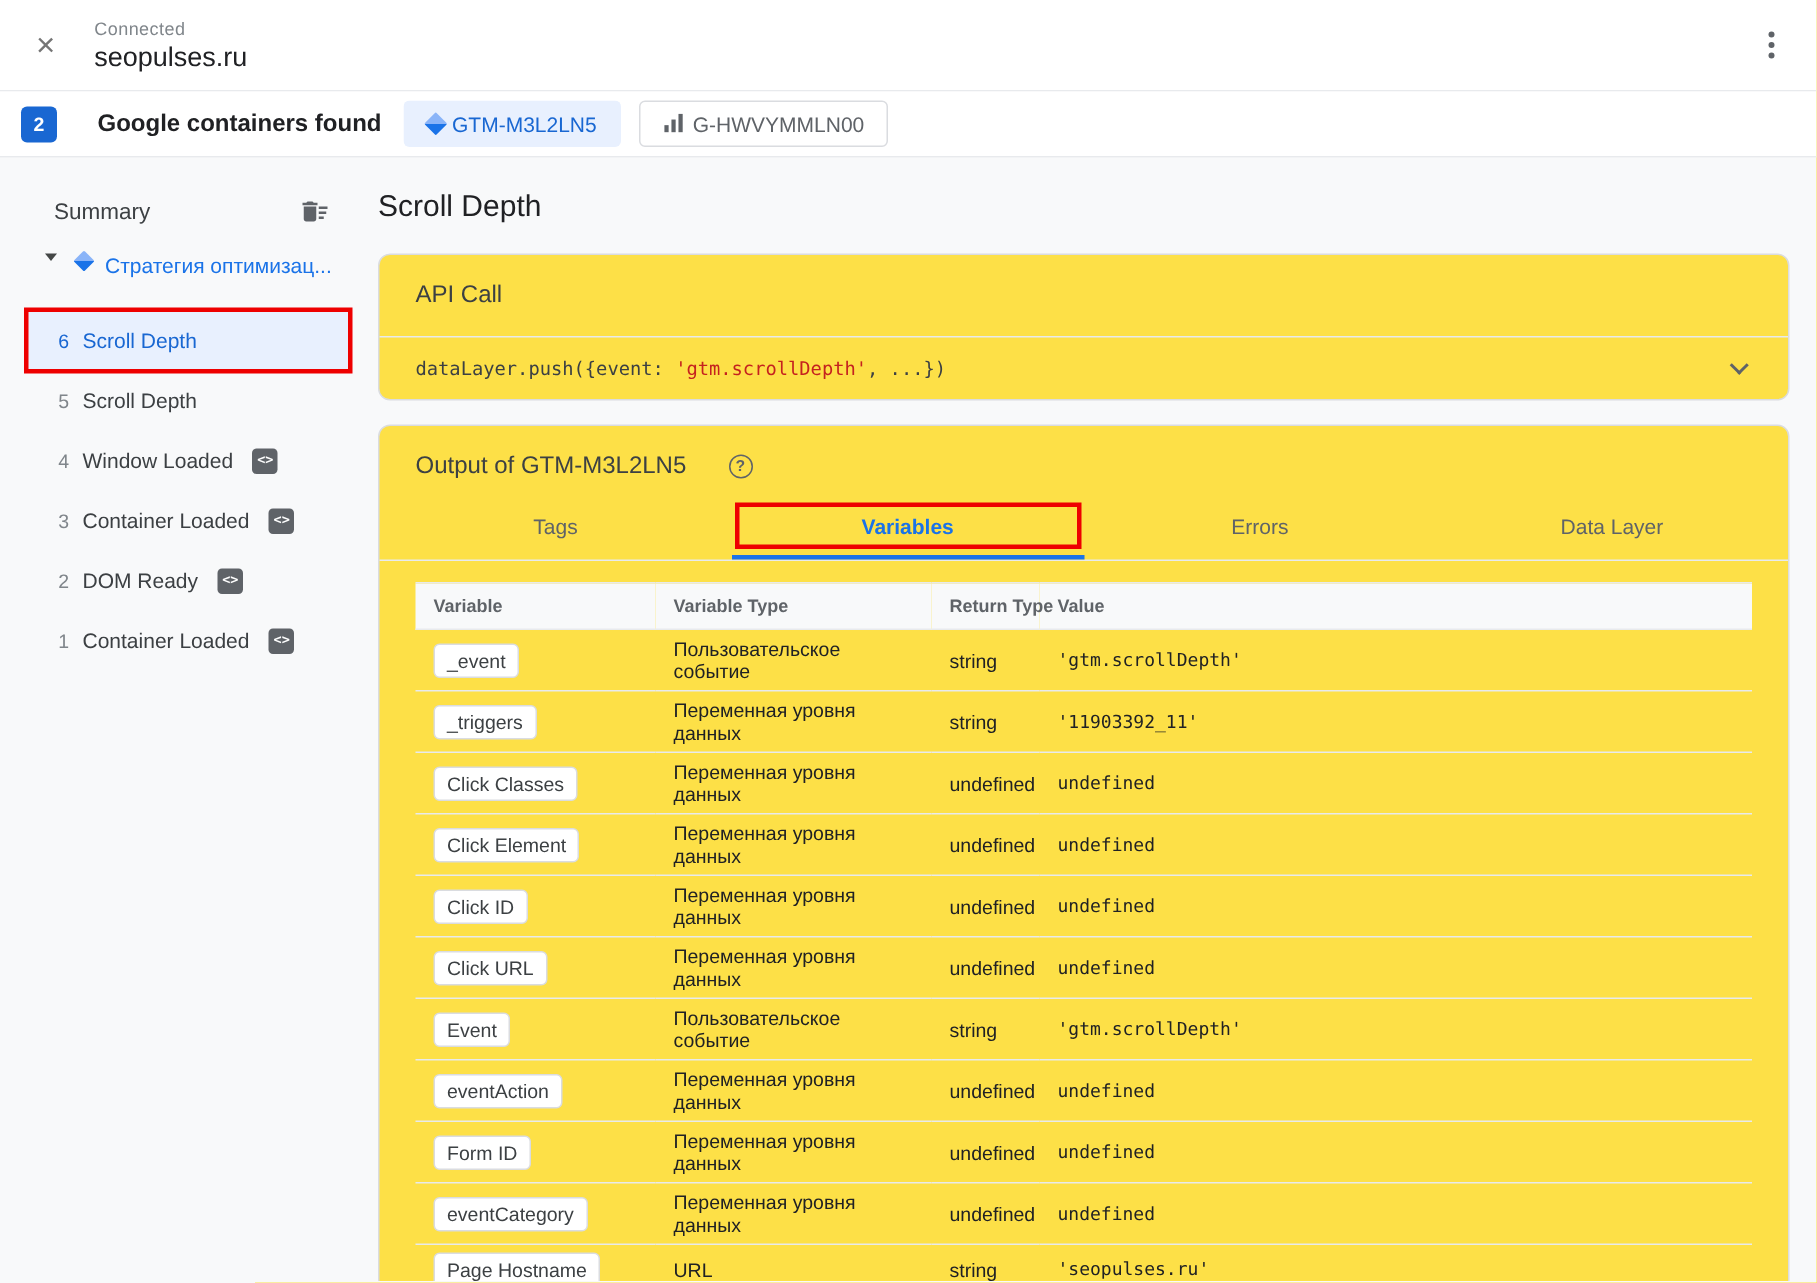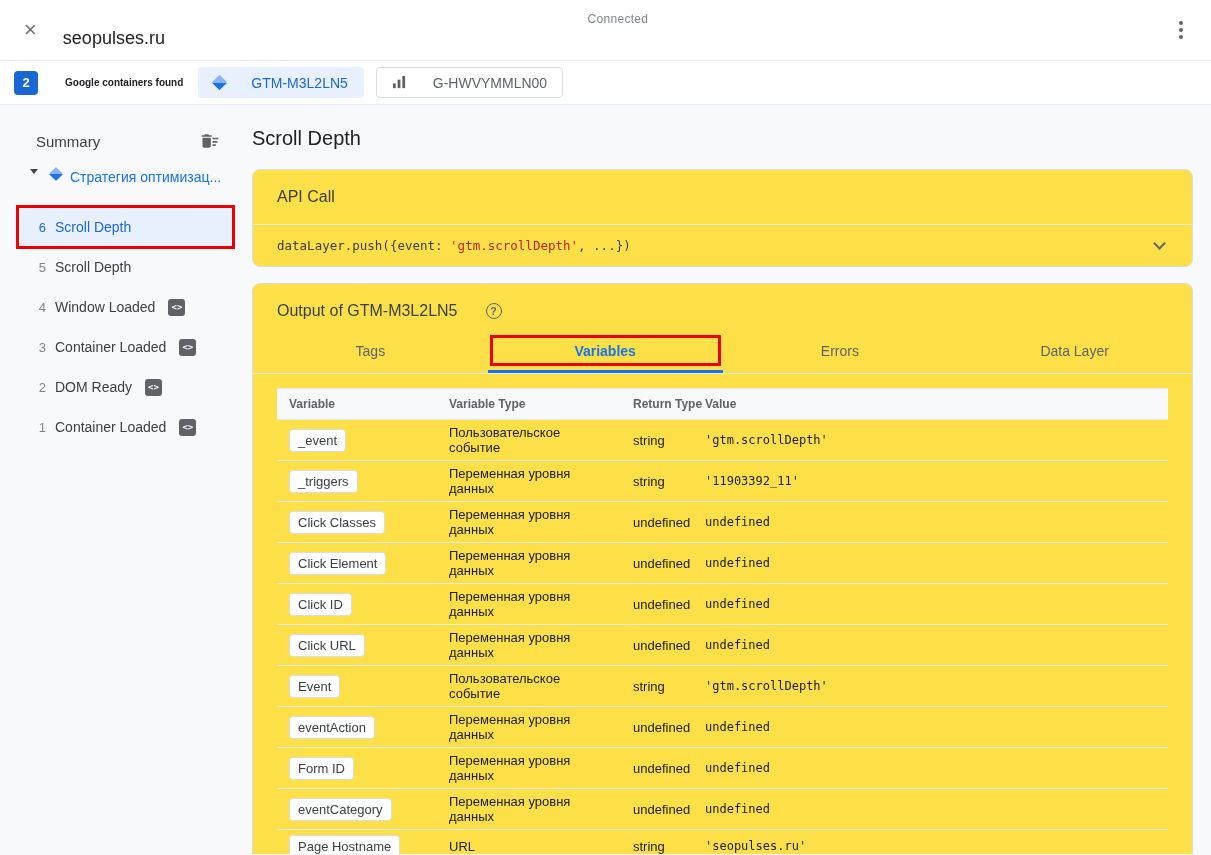--- a/index.html
+++ b/index.html
@@ -9,30 +9,30 @@
     --line:#e8eaed; --line2:#dadce0; --bg:#f8f9fa;
     --red:#ee0000; --codered:#c5221f;
   }
   html,body{width:1211px;height:855px;overflow:hidden;}
   body{font-family:"Liberation Sans","DejaVu Sans",sans-serif;background:var(--bg);color:var(--ink);}
 
   
   .topbar{height:61px;background:#fff;border-bottom:1px solid var(--line);display:flex;align-items:center;padding:0 22px 0 24px;}
   .close{font-size:22px;color:#757575;line-height:1;cursor:pointer;margin-right:26px;}
   .conn{flex:1;}
-  .conn-status{font-size:12px;color:var(--gray2);letter-spacing:.3px;text-align:center;}
+  .conn-status{font-size:12px;color:var(--gray2);letter-spacing:.3px;}
   .conn-site{font-size:18px;color:var(--ink);margin-top:2px;}
   .kebab{display:flex;flex-direction:column;gap:3px;padding:6px;cursor:pointer;}
   .kebab i{width:4px;height:4px;border-radius:50%;background:var(--gray);}
 
   
   .containerbar{height:44px;background:#fff;border-bottom:1px solid var(--line);display:flex;align-items:center;padding:0 14px;}
   .count-badge{width:24px;height:24px;background:var(--chip-text);color:#fff;border-radius:4px;display:flex;align-items:center;justify-content:center;font-size:13px;font-weight:bold;}
-  .containers-label{font-size:10px;font-weight:bold;color:var(--ink);margin-left:27px;margin-right:15px;}
-  .chip{display:flex;align-items:center;gap:26px;height:31px;padding:0 15px;border-radius:4px;font-size:14px;border:1px solid transparent;background:var(--chip-bg);color:var(--chip-text);cursor:pointer;font-family:inherit;margin-right:12px;}
+  .containers-label{font-size:16px;font-weight:bold;color:var(--ink);margin-left:27px;margin-right:15px;}
+  .chip{display:flex;align-items:center;gap:5px;height:31px;padding:0 15px;border-radius:4px;font-size:14px;border:1px solid transparent;background:var(--chip-bg);color:var(--chip-text);cursor:pointer;font-family:inherit;margin-right:12px;}
   .chip-ga{background:#fff;border-color:var(--line2);color:var(--gray);}
   .diamond{width:11px;height:11px;transform:rotate(45deg);background:linear-gradient(135deg,#8ab4f8 0 50%,#1a73e8 50% 100%);border-radius:1px;flex:none;}
 
   
   .content{display:flex;height:749px;}
   .sidebar{width:236px;flex:none;padding-top:20px;}
   .main{flex:1;padding:16px 18px 0 16px;overflow:hidden;}
 
   
   .sidebar-head{display:flex;align-items:center;justify-content:space-between;padding:6px 16px 18px 36px;font-size:15px;color:var(--ink2);gap:48px;}

